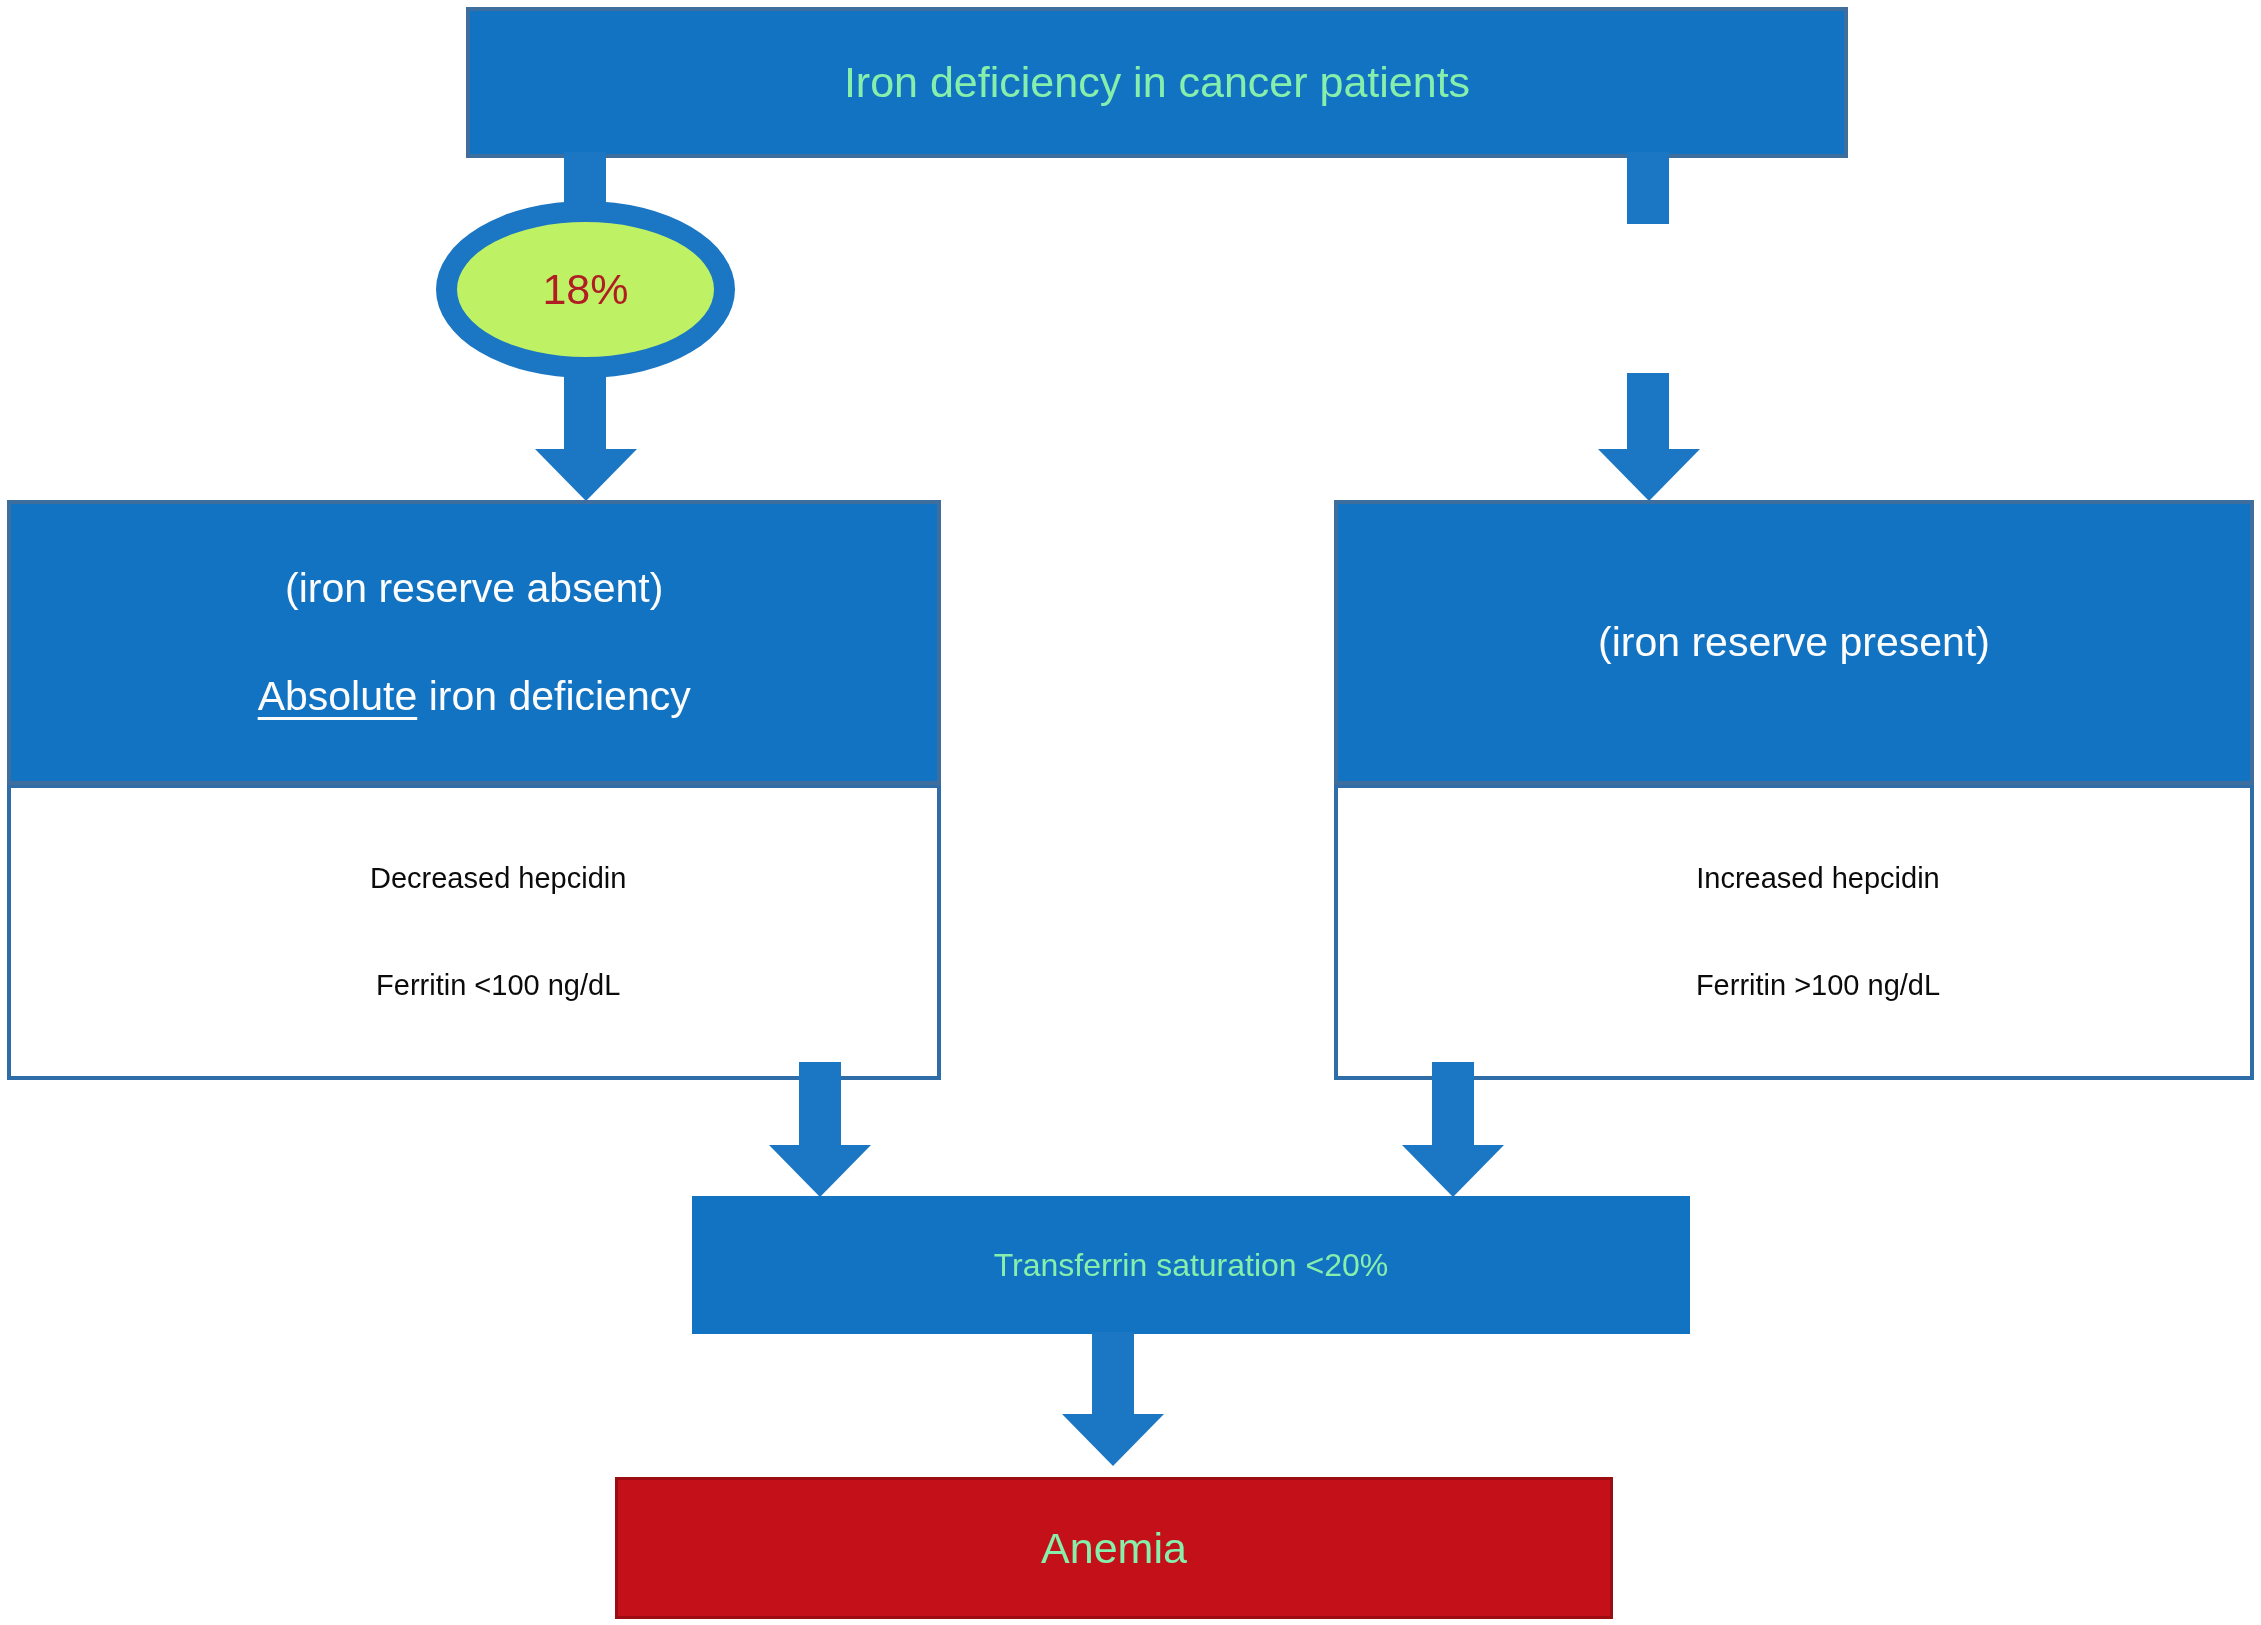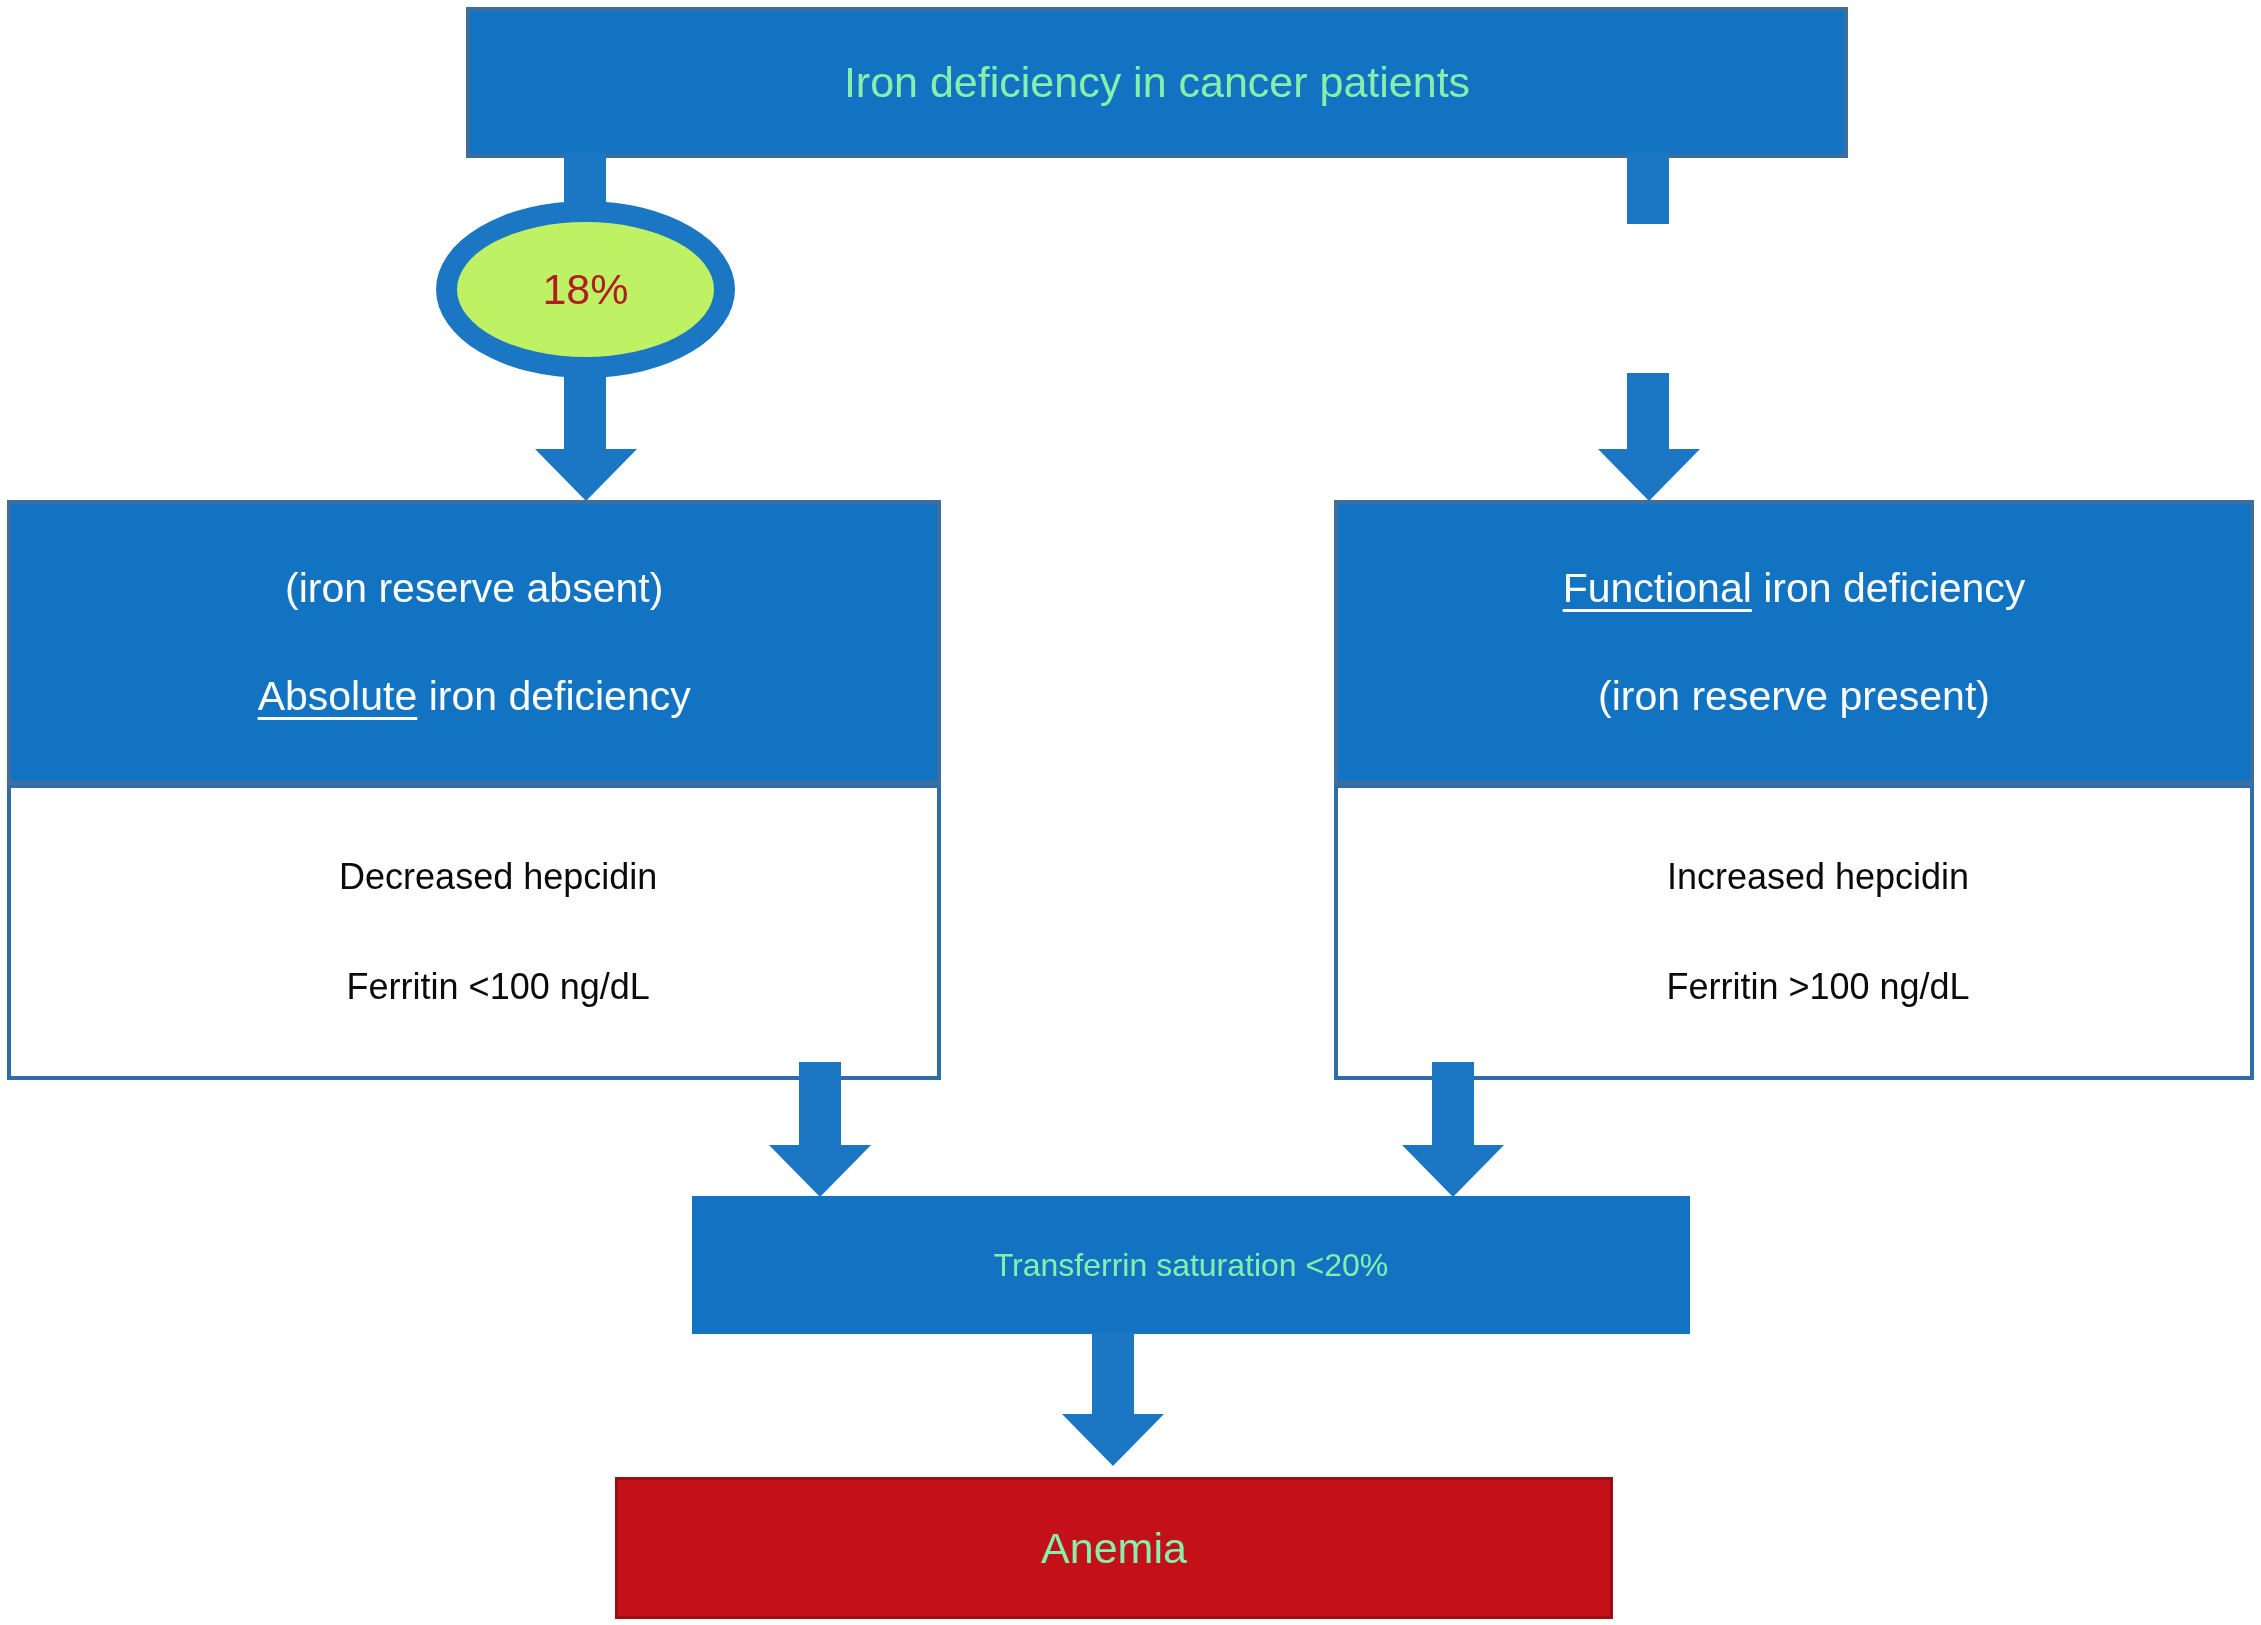--- a/index.html
+++ b/index.html
@@ -102,21 +102,21 @@
     text-underline-offset: 7.2px;
     text-decoration-thickness: 2.7px;
   }
   .branch-body {
     background: #ffffff;
     border: 4.5px solid var(--body-border);
     border-top: 3.6px solid var(--body-border);
     box-sizing: border-box;
     height: 295px;
     color: #0b0b0b;
-    font-size: 36px;
+    font-size: 29px;
     display: flex;
     flex-direction: column;
     align-items: center;
     justify-content: space-evenly;
     text-align: center;
     padding-left: 48px;
   }
 
   
   .stem-merge-left  { left: 799px;  top: 1062px; height: 85px; }
@@ -179,23 +179,20 @@
       </div>
     </div>
     <div class="branch-body">
       <div>Decreased hepcidin</div>
       <div>Ferritin &lt;100 ng/dL</div>
     </div>
   </div>
 
   <div class="branch-box right">
     <div class="branch-header">
-      <div>
-        <span class="underlined">Functional</span><span> iron deficiency</span>
-      </div>
       <div>(iron reserve present)</div>
     </div>
     <div class="branch-body">
       <div>Increased hepcidin</div>
       <div>Ferritin &gt;100 ng/dL</div>
     </div>
   </div>
 
   <div class="stem stem-merge-left"></div>
   <div class="arrow-head head-merge-left"></div>

